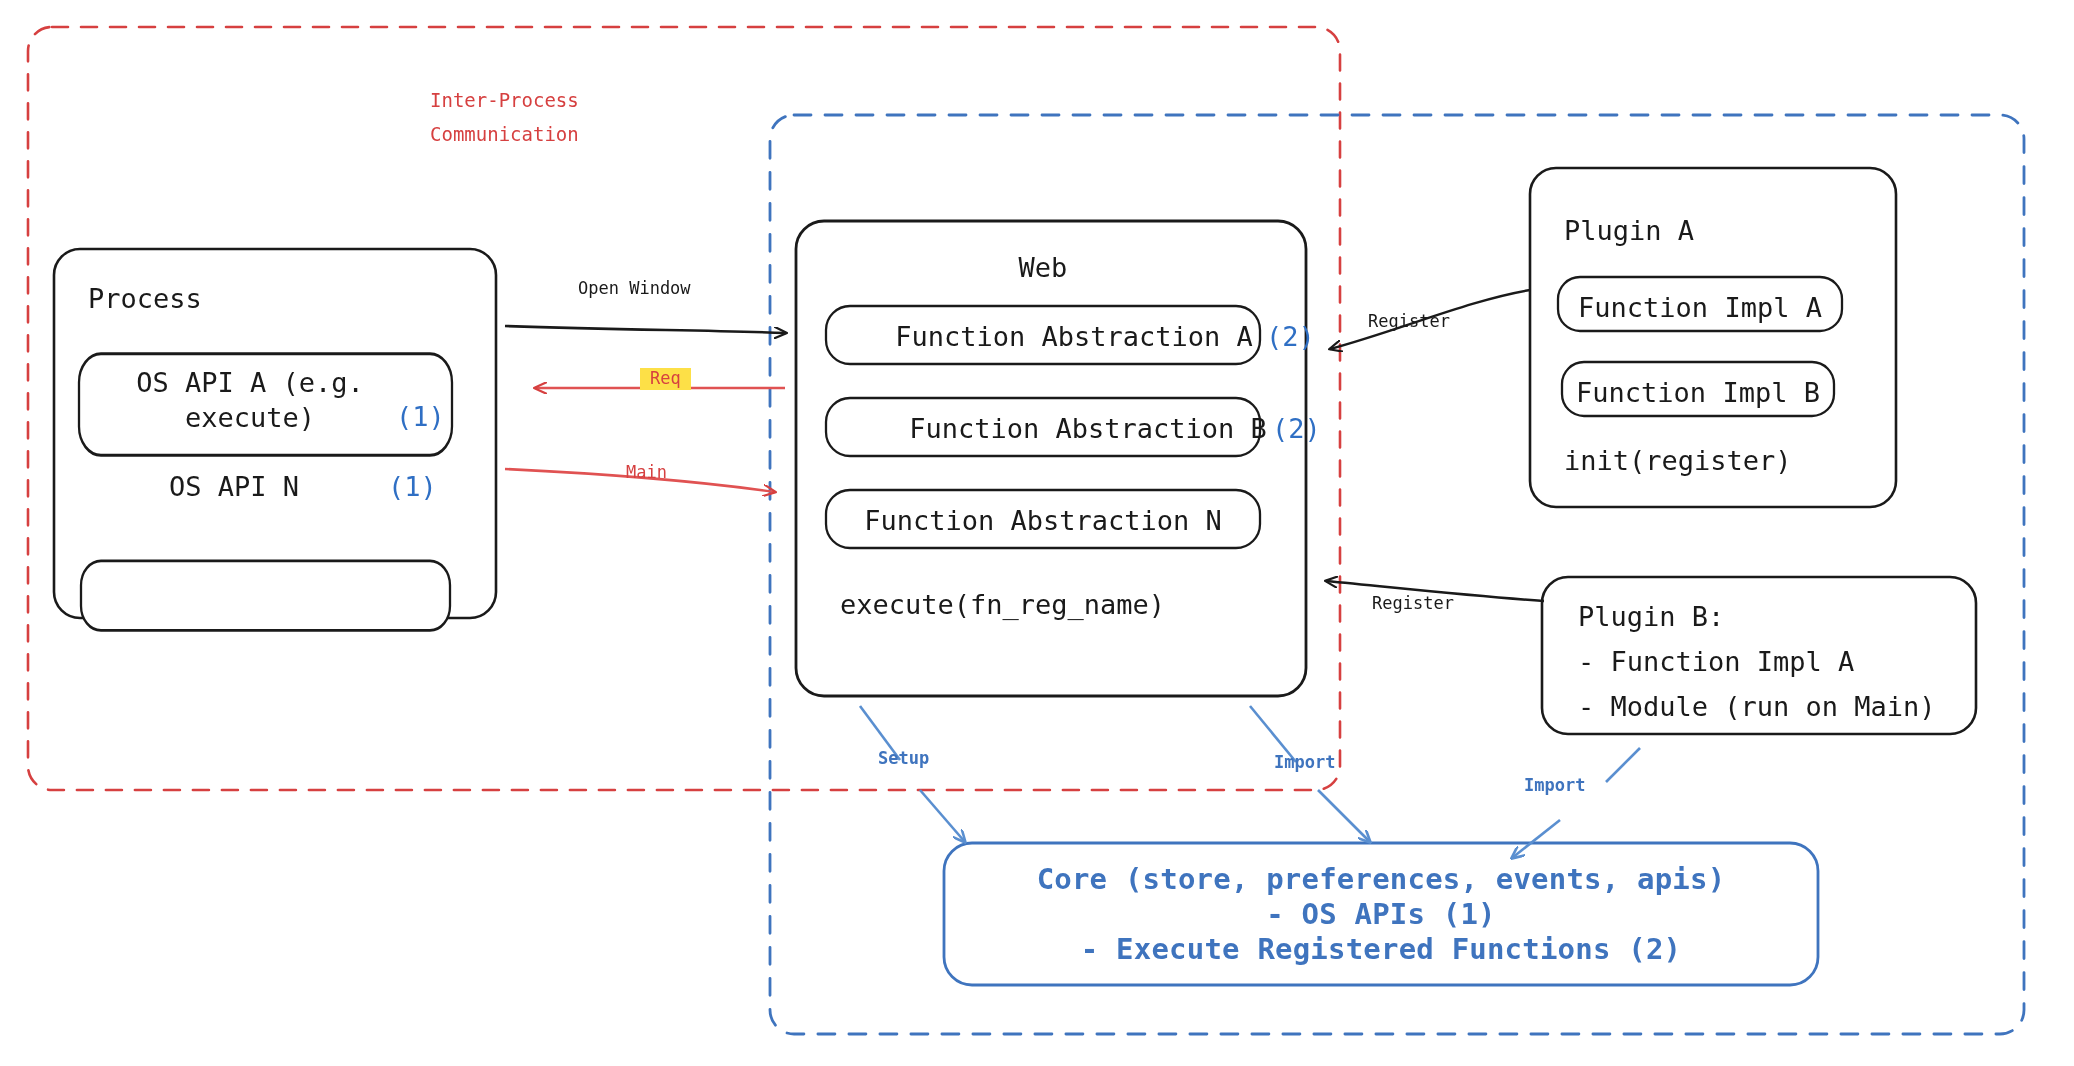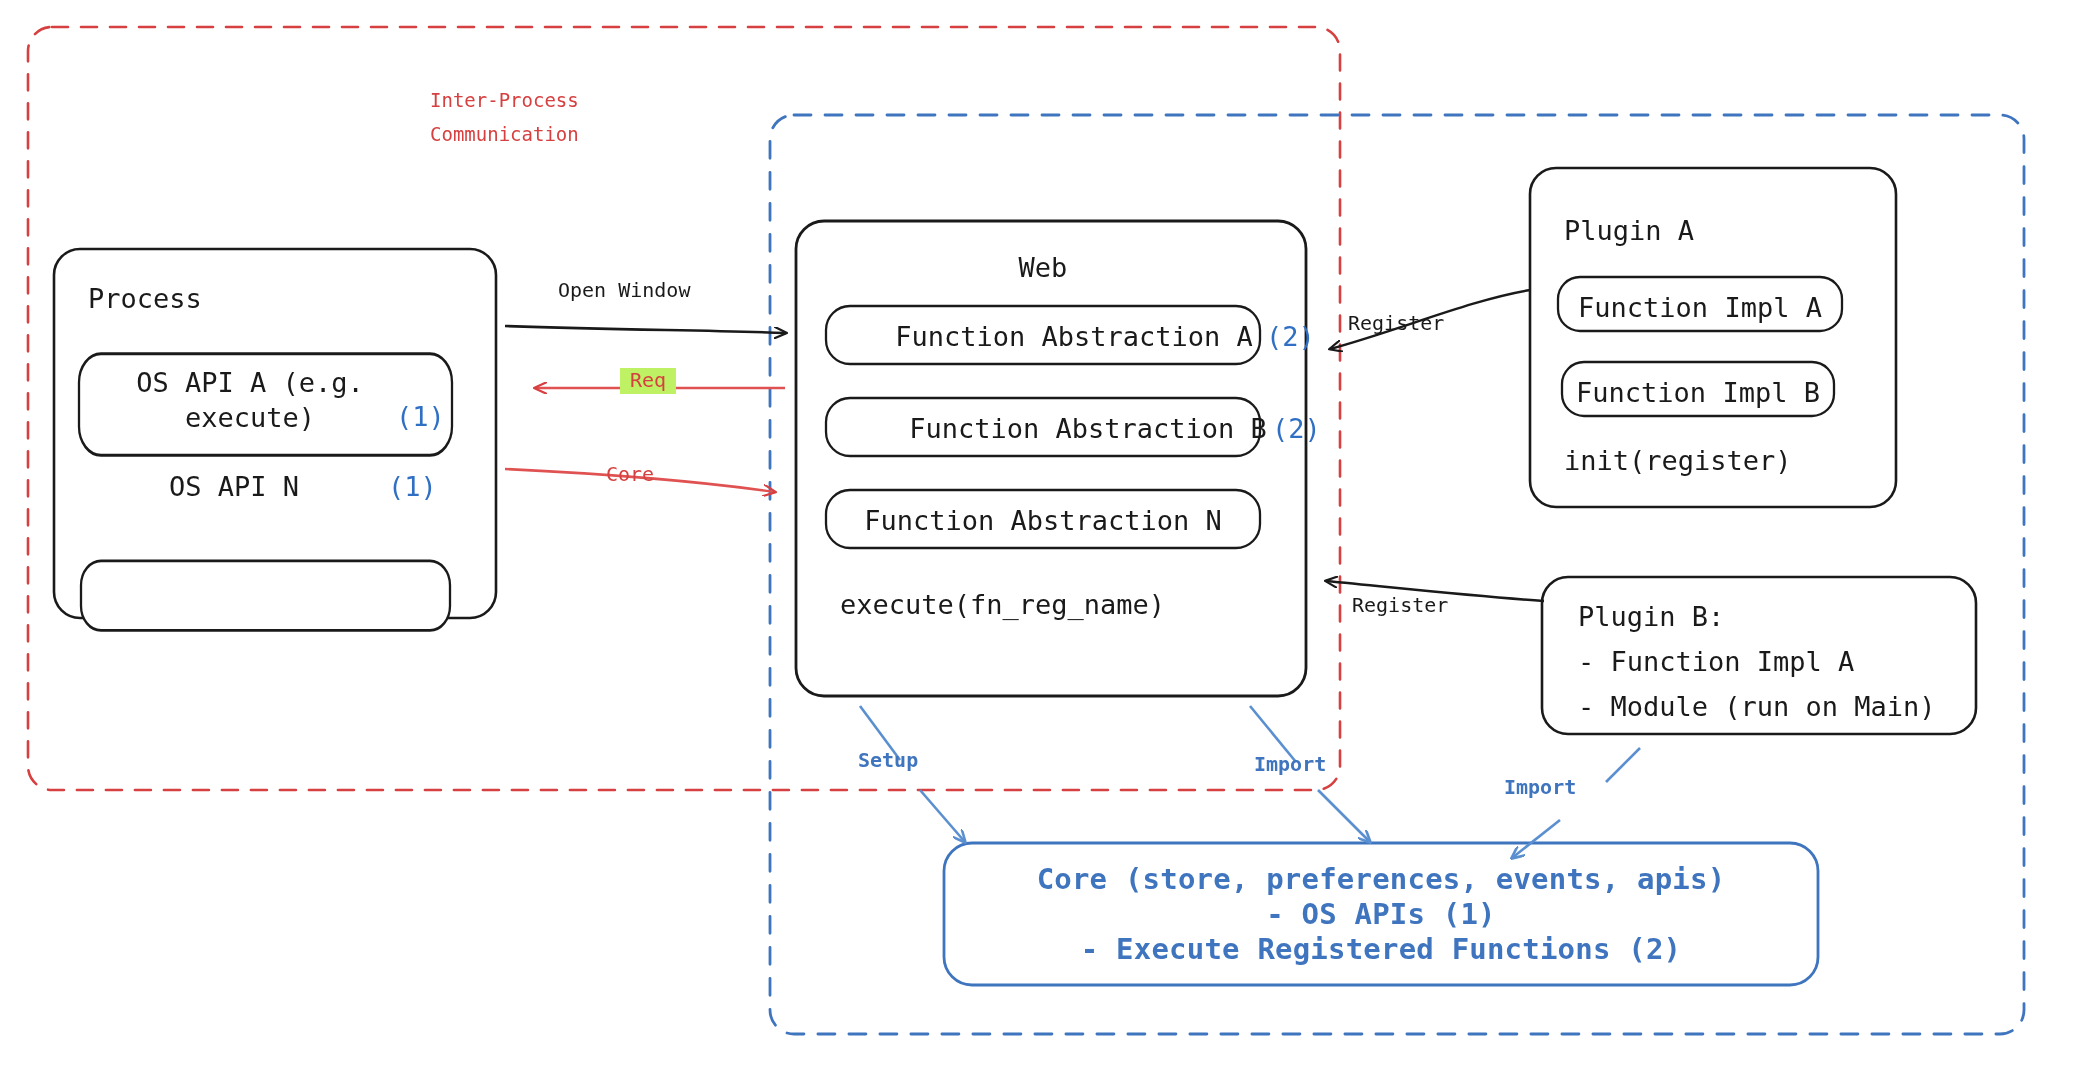--- a/index.html
+++ b/index.html
@@ -27,21 +27,21 @@
     white-space: pre;
     color: #1a1a1a;
     line-height: 1.28;
   }
   .lbl.center { text-align: center; }
   .red    { color: #d64040; }
   .blue   { color: #3f74be; }
   .bold   { font-weight: bold; }
   .sz-group { font-size: 19px; }
   .sz-box   { font-size: 27px; }
-  .sz-edge  { font-size: 20px; }
+  .sz-edge  { font-size: 17px; margin-left: 20px; }
   .sz-core  { font-size: 29px; font-weight: bold; letter-spacing: 0.2px; }
   .marker   { font-size: 27px; color: #2f6fc4; }
 </style>
 </head>
 <body>
 
 <div id="stage">
 
   <svg id="canvas" viewBox="0 0 2074 1066">
     <defs>
@@ -172,23 +172,23 @@
   <div class="lbl sz-box" style="left:1578px; top:600px;">Plugin B:</div>
   <div class="lbl sz-box" style="left:1578px; top:645px;">- Function Impl A</div>
   <div class="lbl sz-box" style="left:1578px; top:690px;">- Module (run on Main)</div>
 
   <div class="lbl sz-core center blue" style="left:944px; top:861px; width:874px;">Core (store, preferences, events, apis)</div>
   <div class="lbl sz-core center blue" style="left:944px; top:896px; width:874px;">- OS APIs (1)</div>
   <div class="lbl sz-core center blue" style="left:944px; top:931px; width:874px;">- Execute Registered Functions (2)</div>
 
   <div class="lbl sz-edge" style="left:558px; top:278px;">Open Window</div>
 
-  <div class="lbl sz-edge red" style="left:620px; top:368px; background:#bef264; padding:0 10px;">Req</div>
+  <div class="lbl sz-edge red" style="left:620px; top:368px; background:#fde047; padding:0 10px;">Req</div>
 
-  <div class="lbl sz-edge red" style="left:606px; top:462px;">Core</div>
+  <div class="lbl sz-edge red" style="left:606px; top:462px;">Main</div>
 
   <div class="lbl sz-edge" style="left:1348px; top:311px;">Register</div>
 
   <div class="lbl sz-edge" style="left:1352px; top:593px;">Register</div>
 
   <div class="lbl sz-edge blue bold" style="left:858px; top:748px;">Setup</div>
 
   <div class="lbl sz-edge blue bold" style="left:1254px; top:752px;">Import</div>
 
   <div class="lbl sz-edge blue bold" style="left:1504px; top:775px;">Import</div>

